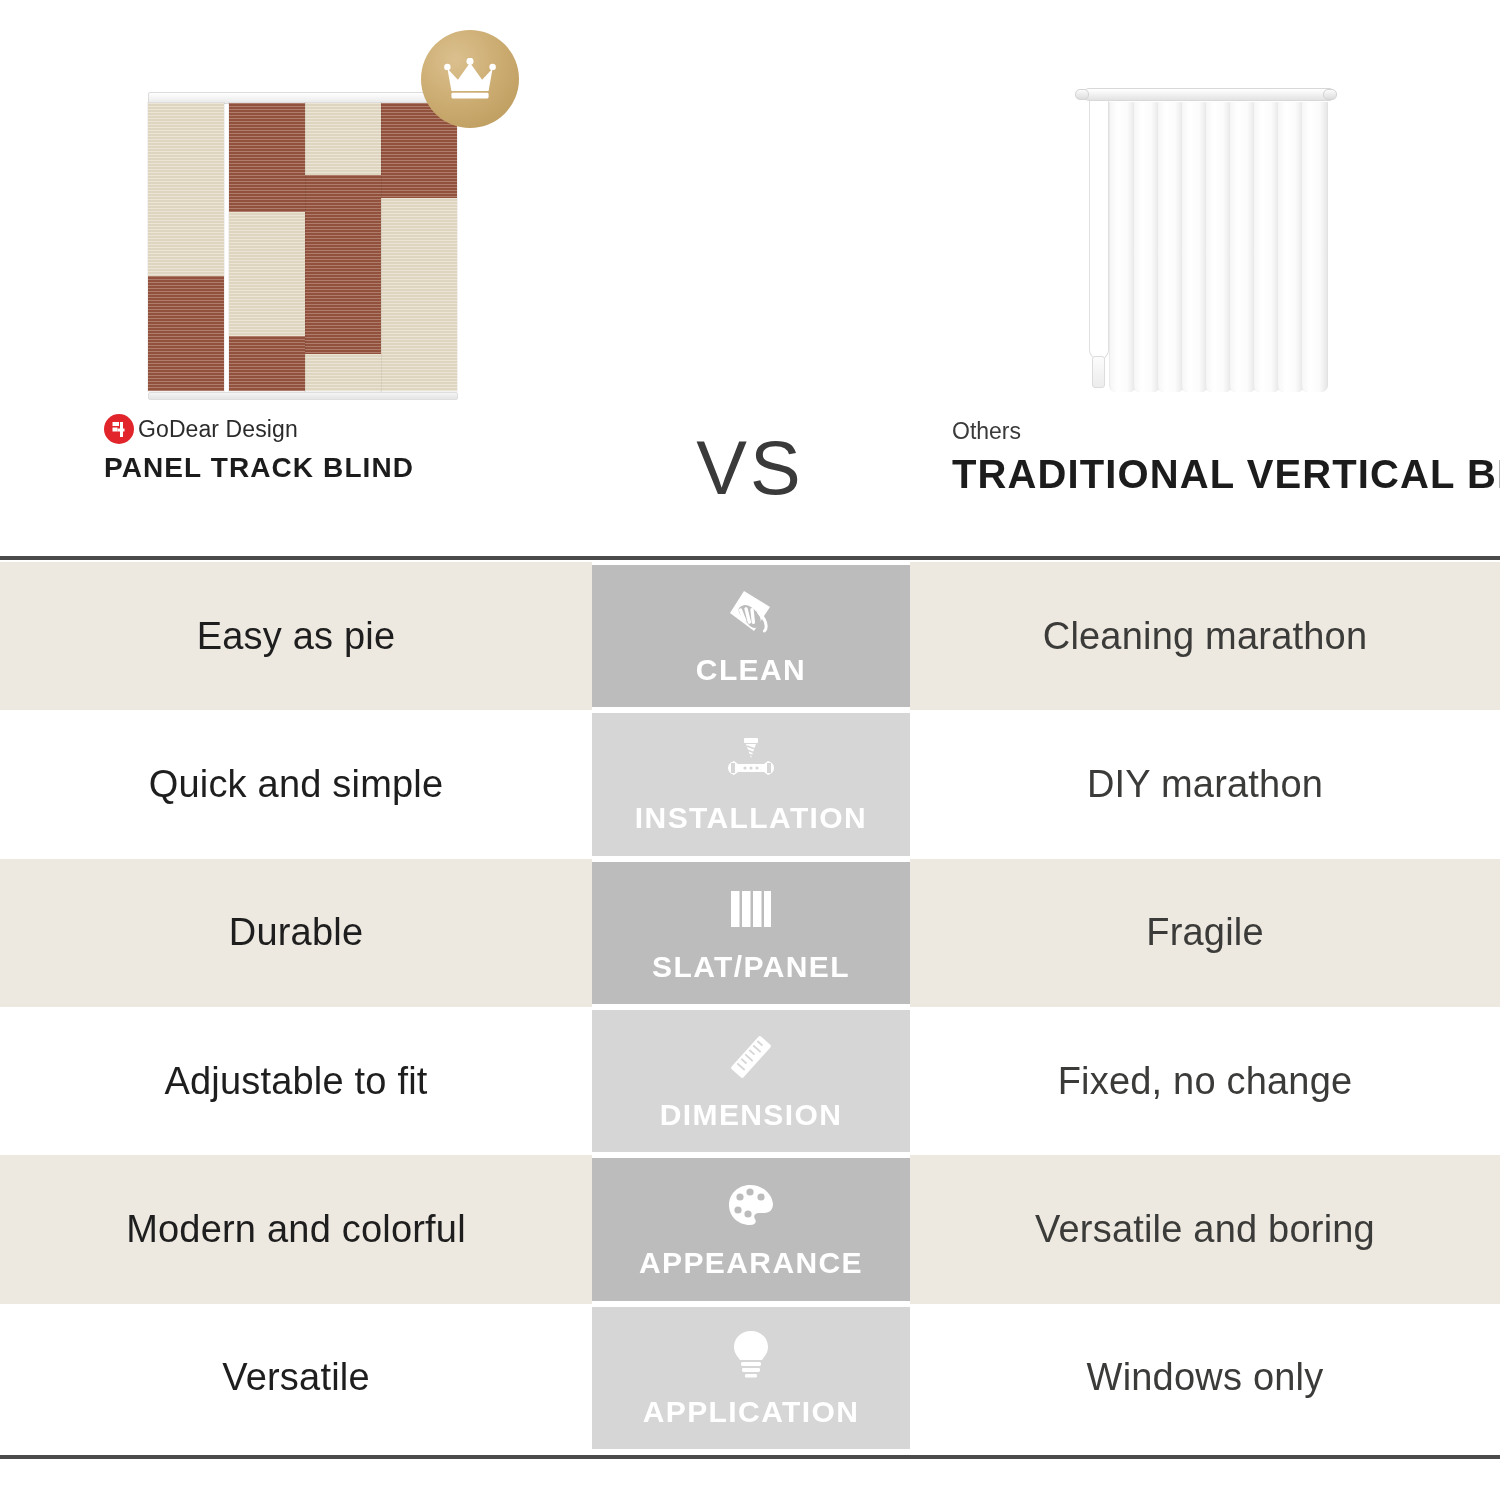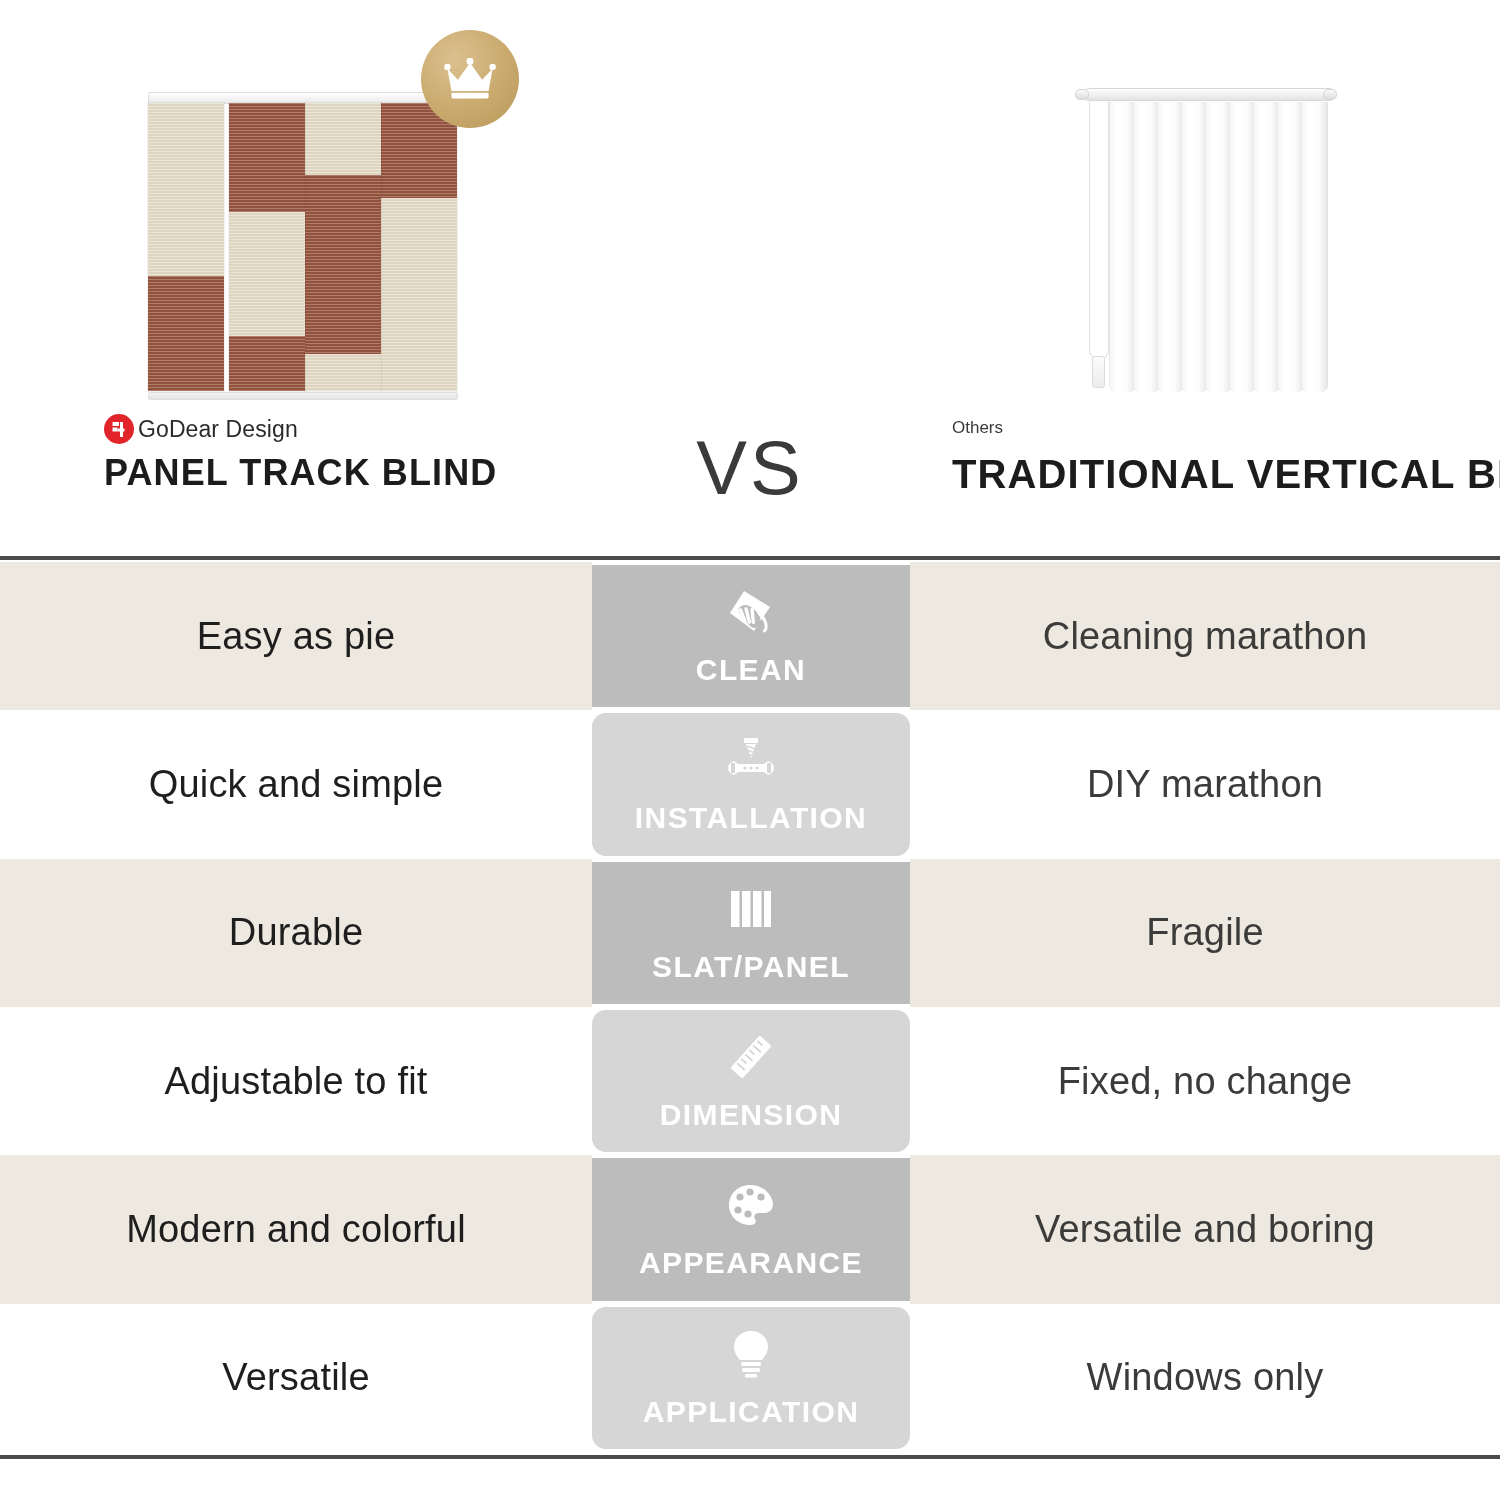--- a/index.html
+++ b/index.html
@@ -172,42 +172,42 @@
   .brand-name {
     font-size: 23px;
     color: #2b2b2b;
     font-family: "Liberation Sans", sans-serif;
     letter-spacing: 0.1px;
   }
   .title-left {
     position: absolute;
     left: 104px;
     top: 452px;
-    font-size: 36px;
+    font-size: 28px;
     font-weight: bold;
     letter-spacing: 1.1px;
     color: #1c1c1c;
     white-space: nowrap;
   }
   .vs-mark {
     position: absolute;
     left: 0; right: 0;
     top: 430px;
     text-align: center;
     font-size: 76px;
     font-weight: 300;
     color: #3a3a3a;
     letter-spacing: 3px;
     line-height: 1;
   }
   .others-label-pos {
     position: absolute;
     left: 952px;
     top: 418px;
-    font-size: 17px;
+    font-size: 23px;
     color: #3a3a3a;
   }
   .title-right {
     position: absolute;
     left: 952px;
     top: 452px;
     font-size: 40px;
     font-weight: bold;
     letter-spacing: 1.1px;
     color: #1c1c1c;
@@ -264,21 +264,21 @@
     letter-spacing: 0.2px;
     text-align: right;
   }
 
   
   .bg-beige { background: #ede8e0; }
   .bg-white { background: #ffffff; }
 
   
   .mid-dark  { background: #bcbcbc; }
-  .mid-light { background: #d6d6d6; border-radius: 14px; }
+  .mid-light { background: #d6d6d6; }
 
   .mid-inner {
     width: 100%;
     height: calc(100% - 6px);
     margin: 3px 0;
     display: flex;
     flex-direction: column;
     align-items: center;
     justify-content: center;
     gap: 18px;

